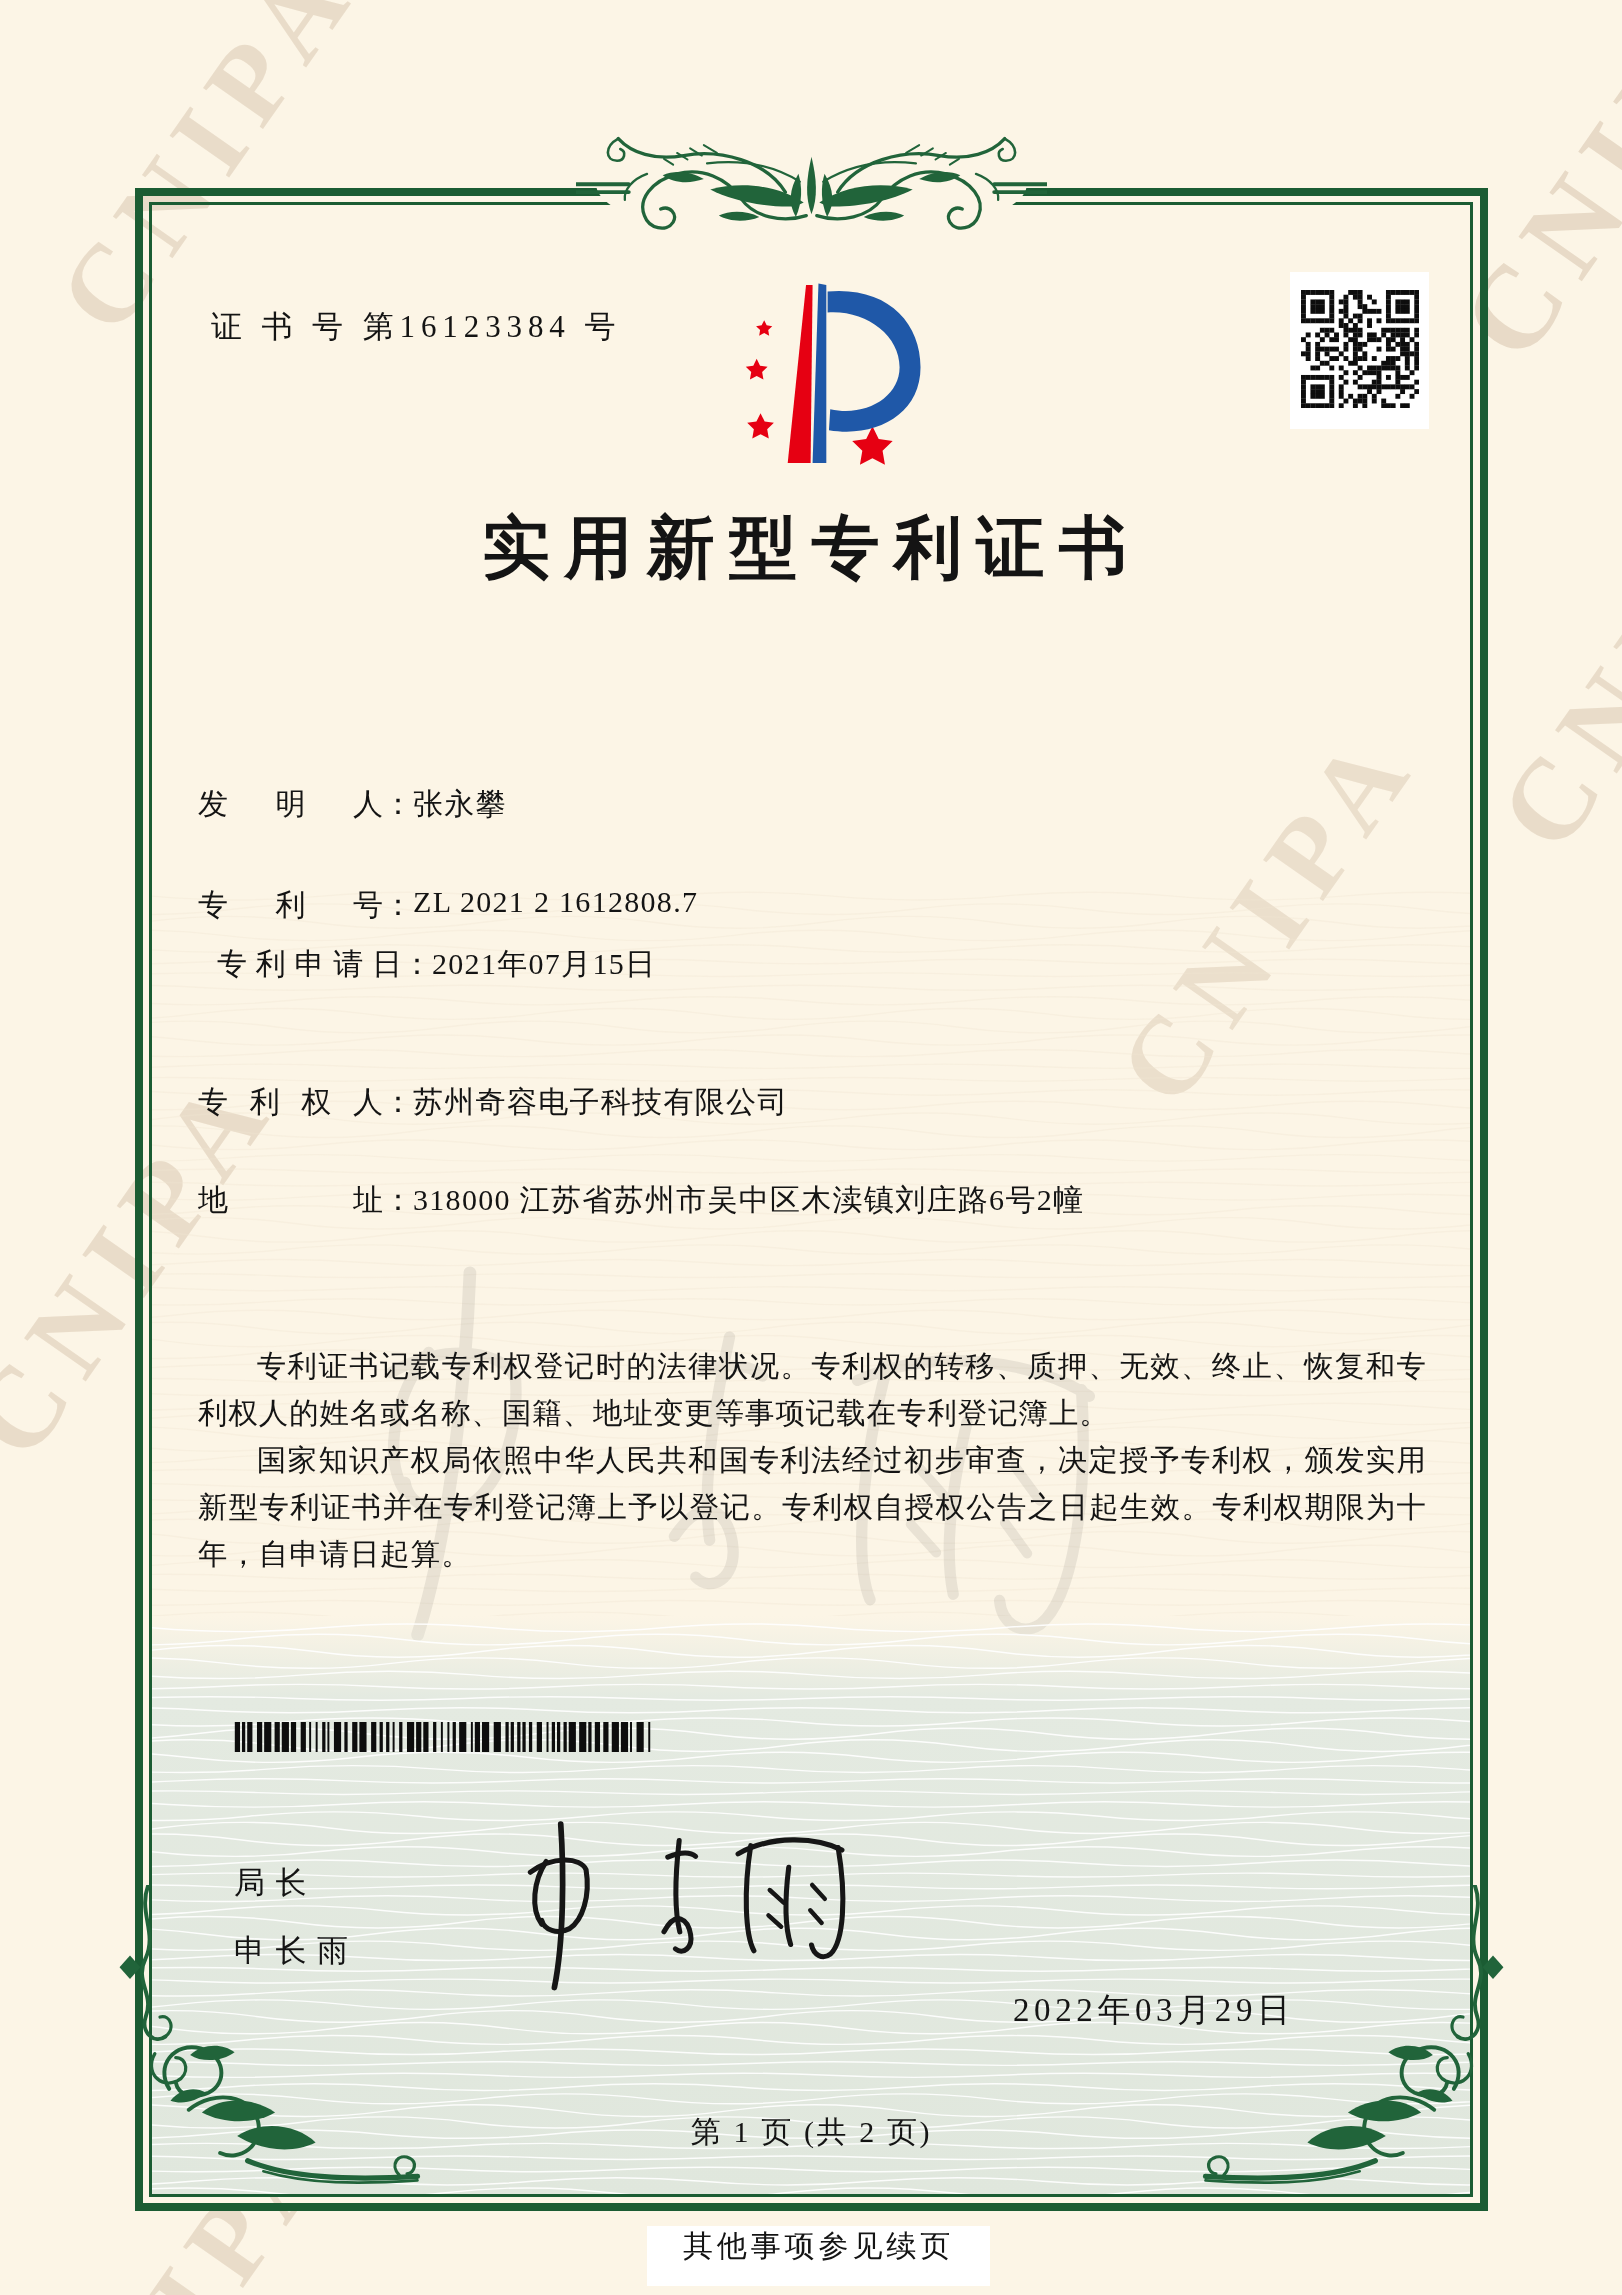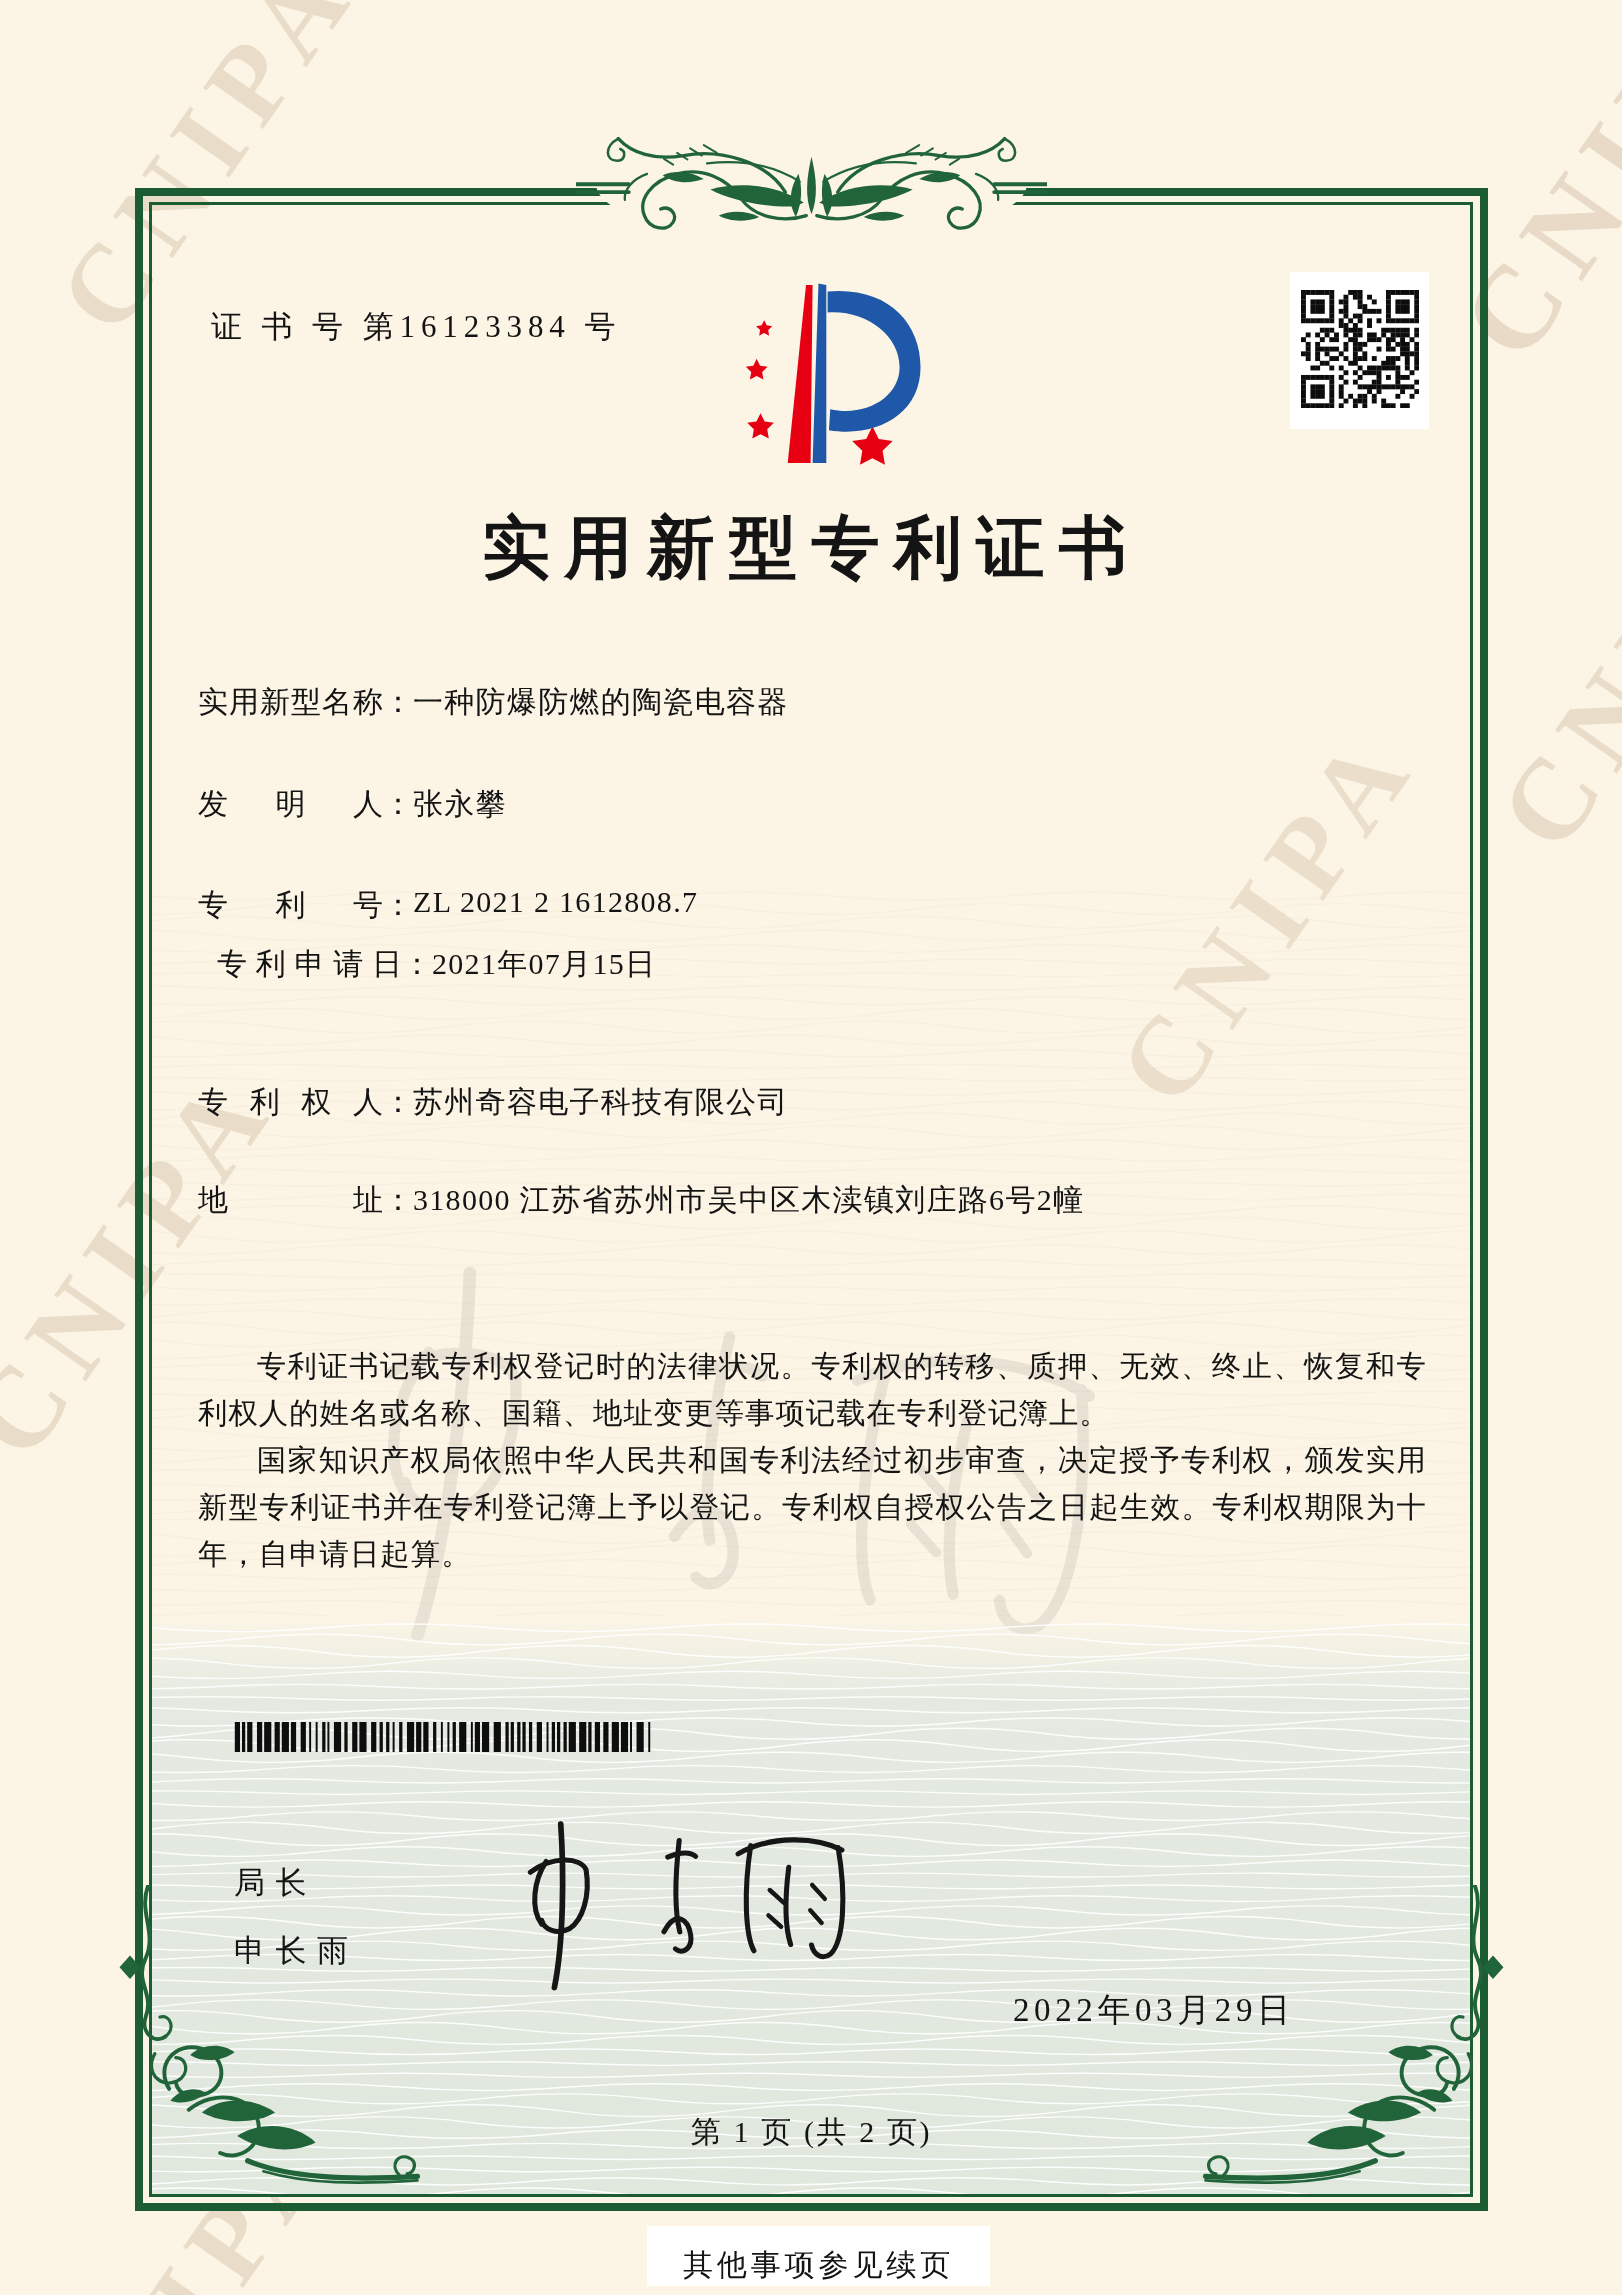--- a/index.html
+++ b/index.html
@@ -41,21 +41,21 @@
   .bodytext p{margin:0;text-indent:2em;}
   .barcode{position:absolute;left:234px;top:1722px;}
   .sig-label{position:absolute;left:234px;top:1862px;font-size:31px;letter-spacing:10.5px;}
   .sig-name{position:absolute;left:234px;top:1930px;font-size:31px;letter-spacing:10.5px;}
   .signature{position:absolute;left:486px;top:1814px;}
   .ghost-sig{position:absolute;left:281px;top:1276px;opacity:.08;transform:rotate(6deg);z-index:1;}
   .issuedate{position:absolute;left:1013px;top:1988px;font-size:33px;letter-spacing:4.6px;}
   .pagefooter{position:absolute;left:0;top:2112px;width:100%;text-align:center;
     font-size:30px;letter-spacing:2.6px;z-index:5;}
   .contnote{position:absolute;left:647px;top:2226px;width:343px;height:60px;background:#ffffff;
-    z-index:5;display:flex;align-items:flex-end;justify-content:center;font-size:30px;letter-spacing:3.9px;}
+    z-index:5;display:flex;align-items:flex-start;justify-content:center;font-size:30px;letter-spacing:3.9px;}
 </style>
 </head>
 <body>
 
 <div class="page">
 
   <span class="wm" style="left:-6.5px;top:79px;font-size:111px;opacity:.5;">CNIPA</span>
   <span class="wm" style="left:1394px;top:92px;font-size:118px;opacity:.55;">CNIPA</span>
   <span class="wm" style="left:1433px;top:589px;font-size:115px;opacity:.5;">CNIPA</span>
   <span class="wm" style="left:1054px;top:851px;font-size:111px;opacity:.45;">CNIPA</span>
@@ -564,23 +564,20 @@
           <rect x="122.4" y="172.8" width="7.5" height="7.5" fill="#0d0d0d"></rect>
           <rect x="129.6" y="172.8" width="7.5" height="7.5" fill="#0d0d0d"></rect>
           <rect x="136.8" y="172.8" width="7.5" height="7.5" fill="#0d0d0d"></rect>
           <rect x="151.20000000000002" y="172.8" width="7.5" height="7.5" fill="#0d0d0d"></rect>
           <rect x="158.4" y="172.8" width="7.5" height="7.5" fill="#0d0d0d"></rect>
         </svg>
     </div>
 
     <div class="title">实用新型专利证书</div>
 
-    <div class="frow" style="top:682px;">
-      <span class="flabel">实用新型名称</span><span class="fcolon">：</span><span class="fvalue">一种防爆防燃的陶瓷电容器</span>
-    </div>
     <div class="frow" style="top:784px;">
       <span class="flabel">发明人</span><span class="fcolon">：</span><span class="fvalue">张永攀</span>
     </div>
     <div class="frow" style="top:885px;">
       <span class="flabel">专利号</span><span class="fcolon">：</span><span class="fvalue">ZL 2021 2 1612808.7</span>
     </div>
     <div class="frow" style="top:944px;margin-left:19px;">
       <span class="flabel">专利申请日</span><span class="fcolon">：</span><span class="fvalue">2021年07月15日</span>
     </div>
     <div class="frow" style="top:1082px;">

